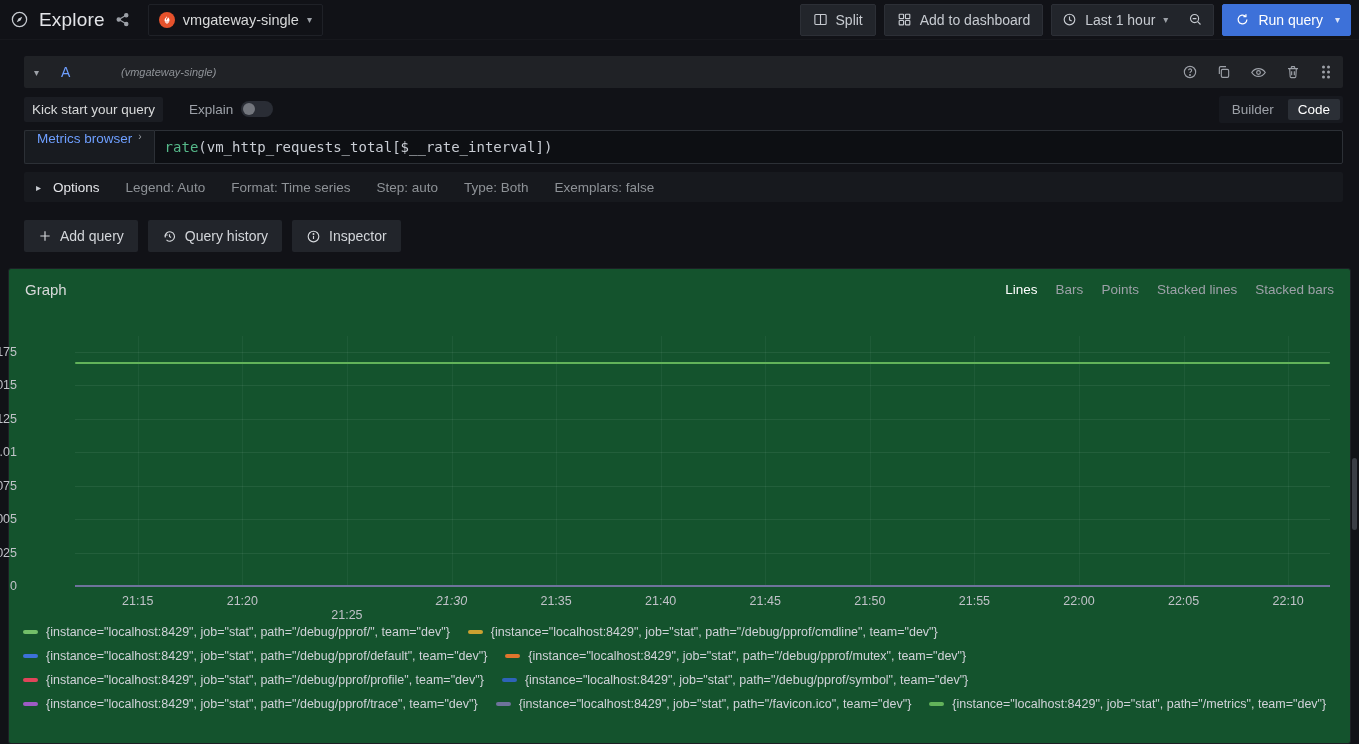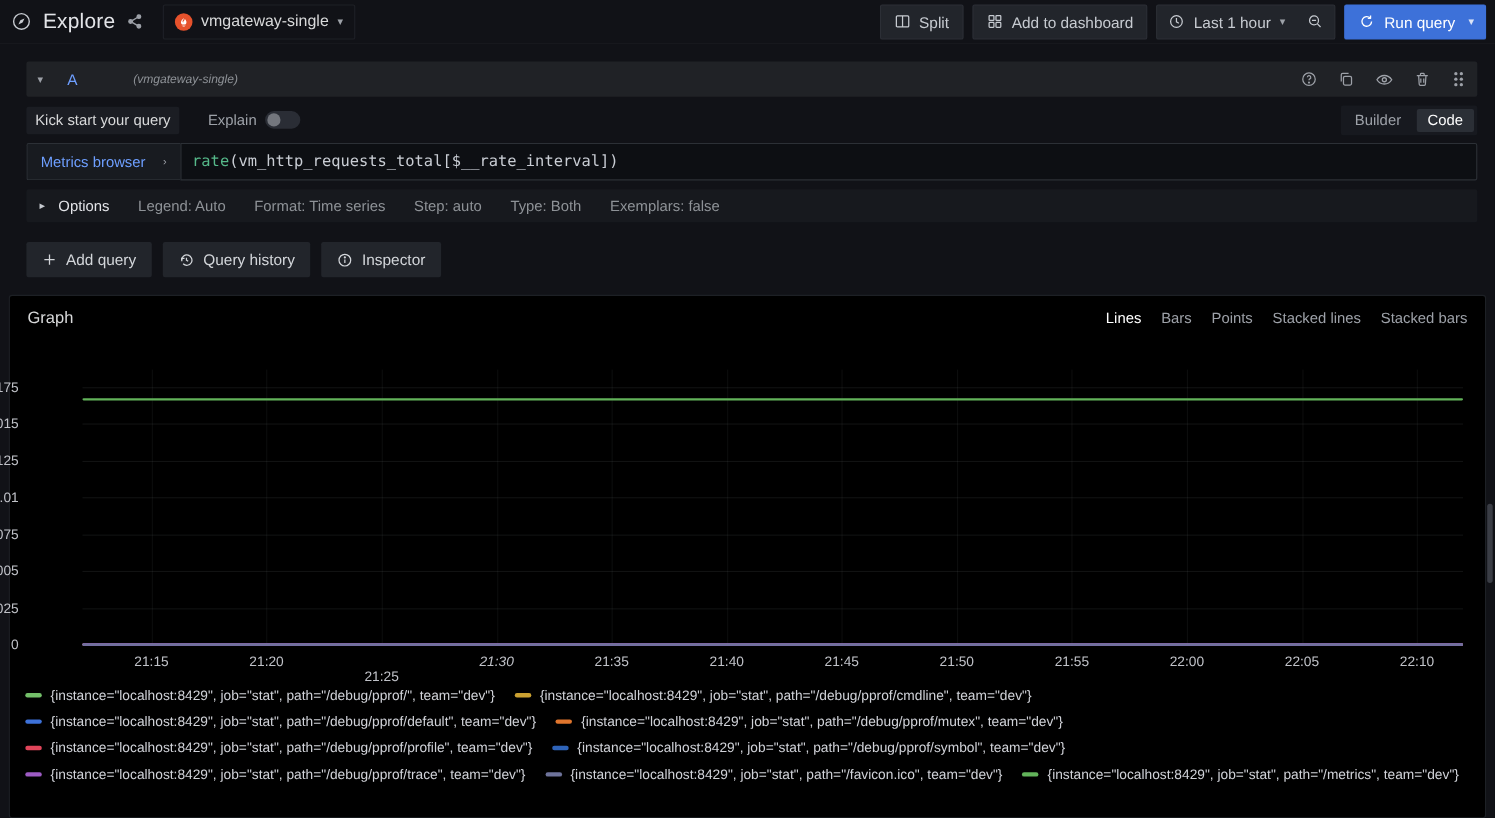--- a/index.html
+++ b/index.html
@@ -36,35 +36,35 @@
   .kickstart-btn { padding:5px 8px; background:#1b1d23; border-radius:2px; color:#d8d9da; font-size:13.5px; cursor:pointer; }
   .explain { display:flex; align-items:center; gap:8px; margin-left:26px; }
   .explain-label { color:#9da1a8; font-size:13.5px; }
   .toggle { width:32px; height:16px; border-radius:8px; background:#2a2d35; position:relative; cursor:pointer; }
   .toggle .knob { position:absolute; left:2px; top:2px; width:12px; height:12px; border-radius:50%; background:#73767d; }
   .mode-switch { margin-left:auto; display:flex; align-items:center; gap:4px; background:#17191f; border-radius:2px; padding:3px; }
   .mode-switch .opt { padding:3px 10px; font-size:13.5px; color:#9da1a8; border-radius:2px; cursor:pointer; }
   .mode-switch .opt.active { color:#ffffff; font-weight:500; background:#2b2f36; }
 
   .query-input-row { display:flex; align-items:stretch; margin-top:6px; height:34px; }
-  .metrics-browser { display:flex; align-items:center; gap:16px; padding:0 12px; background:#181b20; border:1px solid #2c3036; border-right:none; border-radius:2px 0 0 2px; color:#6e9fff; font-size:13.5px; cursor:pointer; }
+  .metrics-browser { display:flex; gap:6px; padding:0 12px; background:#181b20; border:1px solid #2c3036; border-right:none; border-radius:2px 0 0 2px; color:#6e9fff; font-size:13.5px; cursor:pointer; }
   .code-field { flex:1; display:flex; align-items:center; background:#0d0f13; border:1px solid #2c3036; border-radius:0 2px 2px 0; padding:0 10px; font-family:"DejaVu Sans Mono", monospace; font-size:14px; }
   .code-fn { color:#56b98a; }
   .code-rest { color:#c9cdd4; }
 
   .options-row { display:flex; align-items:center; gap:26px; margin-top:8px; height:30px; background:#17191e; border-radius:2px; padding:0 12px; }
   .options-caret { color:#c7cbd1; font-size:10px; cursor:pointer; }
   .options-title { color:#e3e4e8; font-size:13.5px; font-weight:500; }
   .options-meta { color:#8e9297; font-size:13.5px; }
 
   .secondary-toolbar { display:flex; align-items:center; gap:10px; margin:18px 16px 0 24px; }
   .sec-btn { display:flex; align-items:center; gap:8px; height:32px; padding:0 14px; background:#22252b; border:none; border-radius:2px; color:#d3d6da; font-size:14px; cursor:pointer; }
 
   
-  .graph-panel { position:absolute; left:8px; right:8px; top:268px; bottom:0; background:#000000; border:1px solid #1d2025; border-radius:3px; }
+  .graph-panel { position:absolute; left:8px; right:8px; top:268px; bottom:0; background:#14532d; border:1px solid #1d2025; border-radius:3px; }
   .graph-header { display:flex; align-items:center; justify-content:space-between; padding:12px 16px 0 16px; }
   .graph-title { font-size:15px; font-weight:500; color:#d8d9da; }
   .graph-modes { display:flex; align-items:center; gap:18px; }
   .graph-modes .gmode { font-size:13.5px; color:#9da1a8; cursor:pointer; }
   .graph-modes .gmode.active { color:#ffffff; font-weight:500;margin-left:36px; }
 
   .chart { position:relative; height:250px; margin:38px 20px 0 16px; }
   .plot { position:absolute; left:50px; right:0; top:0; bottom:0; }
   .gridline-h { position:absolute; left:0; right:0; height:1px; background:rgba(240,250,255,0.07); }
   .gridline-v { position:absolute; top:0; bottom:0; width:1px; background:rgba(240,250,255,0.05); }

